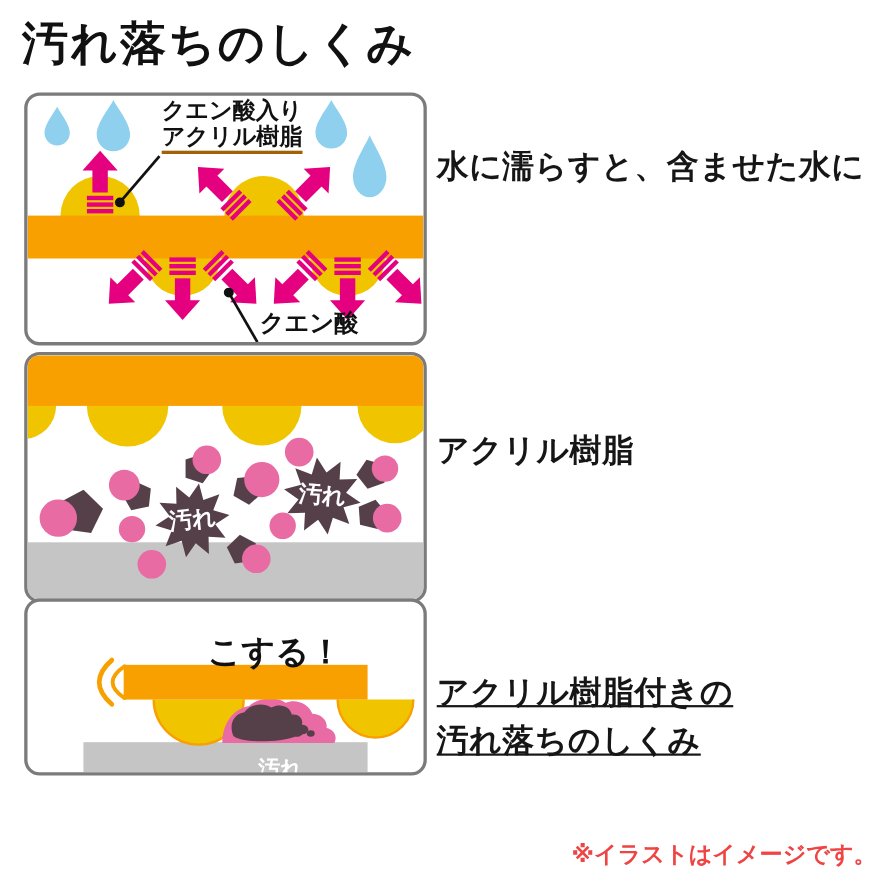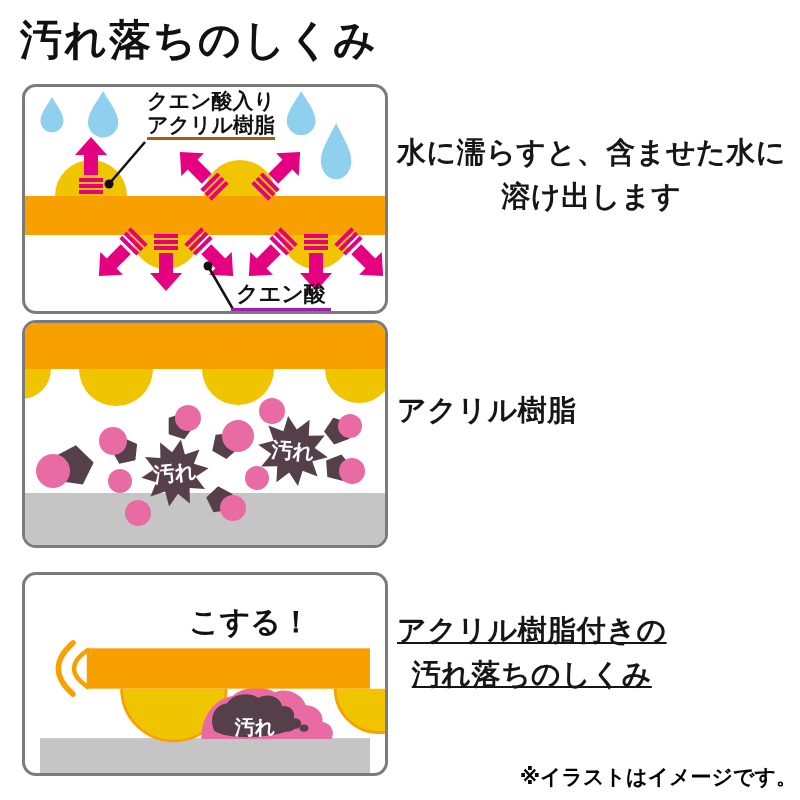--- a/index.html
+++ b/index.html
@@ -15,42 +15,42 @@
   .title{
     position:absolute;left:20px;top:12px;font-size:42px;font-weight:700;
     letter-spacing:2px;color:#111;
   }
   .panel{
     position:absolute;left:22px;width:366px;background:#fff;
     border:3px solid var(--border);border-radius:14px;overflow:hidden;
   }
   #panel1{top:84px;height:230px;}
   #panel2{top:320px;height:228px;}
-  #panel3{top:572px;height:204px;}
+  #panel3{top:544px;height:161px;}
   .panel svg{position:absolute;left:0;top:0;width:100%;height:100%;}
   .ov{position:absolute;text-align:center;font-weight:800;line-height:1.15;}
   .f-orange{fill:var(--orange);} .f-yellow{fill:var(--yellow);}
   .f-magenta{fill:var(--magenta);} .f-blue{fill:var(--blue);}
   .f-dark{fill:var(--dark);} .f-pink{fill:var(--pink);}
   .f-floor{fill:var(--floor);} .f-none{fill:none;}
   .s-orange{stroke:var(--orange);} .s-black{stroke:#111;}
   .caption{position:absolute;left:397px;font-size:29px;font-weight:600;color:#161616;}
-  .caption div{line-height:44px;white-space:nowrap;letter-spacing:0.5px;text-align:center;}
+  .caption div{line-height:44px;white-space:nowrap;letter-spacing:0.5px;}
   #cap1{top:130px;} #cap2{top:388px;} #cap3{top:608px;text-decoration:underline;}
   .label-black{color:#111;}
   .underline{border-bottom:3px solid #a16207;padding-bottom:1px;}
   .fabric-label{left:115px;top:112px;width:146px;font-size:26px;color:#fff;}
   .resin-label{left:116px;top:2px;width:140px;font-size:21px;}
-  .acid-label{left:206px;top:194px;width:100px;font-size:22px;border-bottom:3px solid #a21caf;padding-bottom:2px;}
+  .acid-label{left:206px;top:194px;width:100px;font-size:22px;border-bottom:3px solid #a21caf;padding-bottom:14px;}
   .dirt-label{width:84px;color:#fff;font-size:21px;}
   #dirt1{left:108px;top:138px;transform:rotate(-6deg);}
   #dirt2{left:226px;top:116px;transform:rotate(4deg);}
   #dirt3{left:188px;top:141px;font-size:20px;}
   .scrub-label{left:118px;top:30px;width:214px;font-size:30px;color:#111;}
-  .footnote{position:absolute;right:3px;top:763px;font-size:21px;font-weight:600;color:#000000;}
+  .footnote{position:absolute;right:3px;top:763px;font-size:21px;font-weight:600;color:#ef4444;}
 </style>
 </head>
 <body>
 
 <div class="title">汚れ落ちのしくみ</div>
 
 <div class="panel" id="panel1">
   <svg viewBox="0 0 360 224">
     <defs>
       <path id="dropShape" d="M18,0 C14,8 2,22 2,33 a16,16 0 0,0 32,0 C34,22 22,8 18,0 Z"></path>
@@ -176,21 +176,20 @@
       <path d="M36,74 Q4,102 36,130"></path>
       <path d="M52,82 Q22,102 52,122" stroke-width="5"></path>
     </g>
   </svg>
   <div class="ov scrub-label">こする！</div>
   <div class="ov dirt-label" id="dirt3">汚れ</div>
 </div>
 
 <div class="caption" id="cap1">
   <div>水に濡らすと、含ませた水に</div>
-  <div>溶け出します</div>
 </div>
 <div class="caption" id="cap2">
   <div>アクリル樹脂</div>
 </div>
 <div class="caption" id="cap3">
   <div>アクリル樹脂付きの</div>
   <div>汚れ落ちのしくみ</div>
 </div>
 
 <div class="footnote">※イラストはイメージです。</div>

